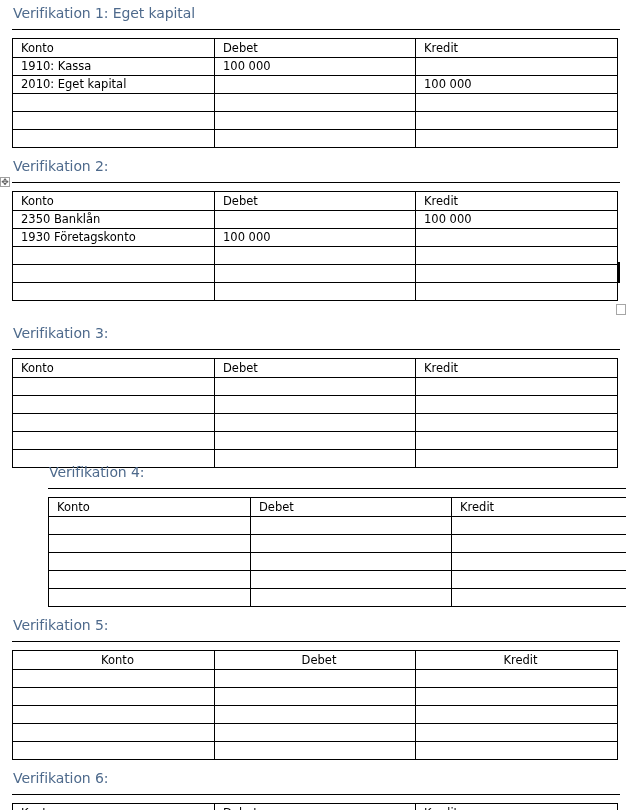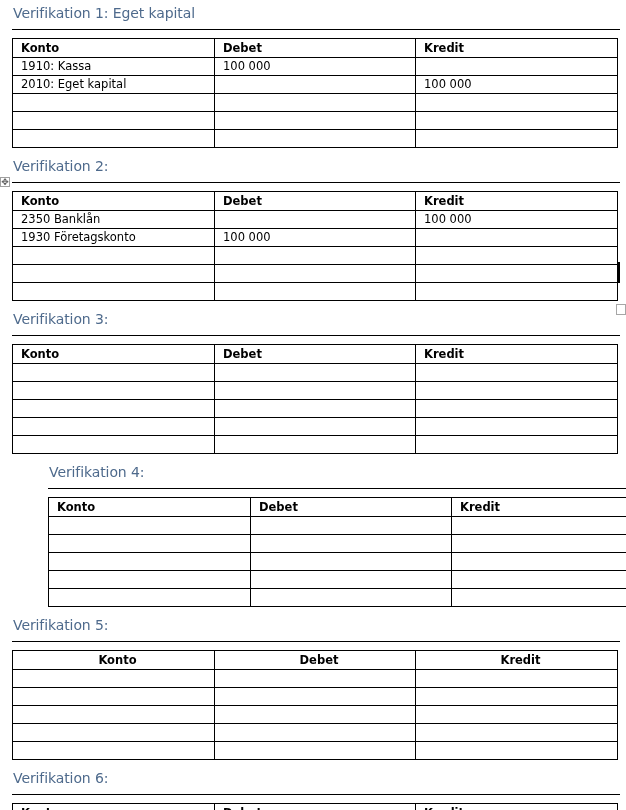--- a/index.html
+++ b/index.html
@@ -54,21 +54,20 @@
     color: #000;
     height: 17px;
     line-height: 17px;
     white-space: nowrap;
     overflow: hidden;
     vertical-align: middle;
   }
   table.ledger tr.hdr td {
     height: 18px;
     line-height: 18px;
-    font-weight: bold;
   }
   col.c1 { width: 202px; }
   col.c2 { width: 201px; }
   col.c3 { width: 202px; }
 
   .move-handle {
     position: absolute;
     left: 0;
     top: 177px;
     width: 10px;
@@ -184,21 +183,21 @@
             <td></td>
           </tr>
           <tr>
             <td></td>
             <td></td>
             <td></td>
           </tr>
         </tbody>
       </table>
     </div>
-    <div class="section" style="top: 306px;">
+    <div class="section" style="top: 320px;">
       <div class="heading">Verifikation 3:</div>
       <div class="rule"></div>
       <table class="ledger">
         <colgroup>
           <col class="c1">
           <col class="c2">
           <col class="c3">
         </colgroup>
         <tbody>
           <tr class="hdr">

